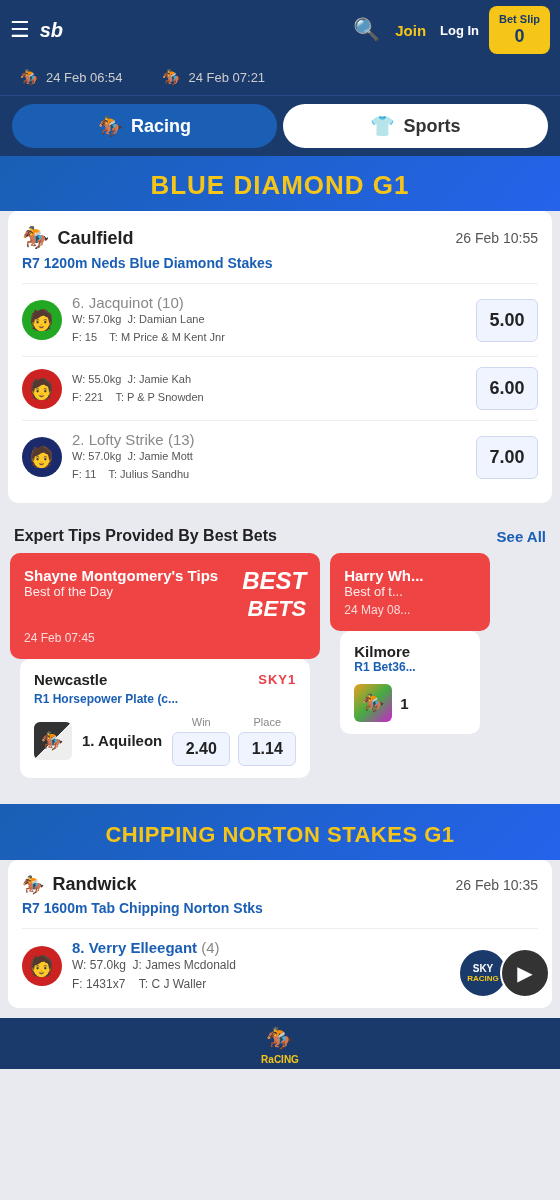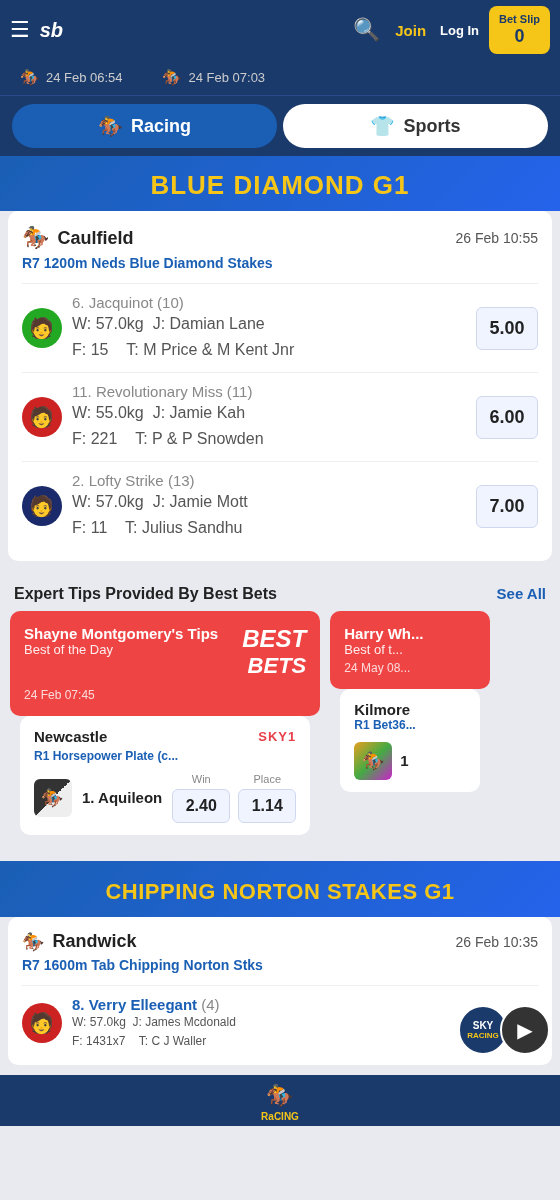--- a/index.html
+++ b/index.html
@@ -42,21 +42,21 @@
 
     
     .runner-row { display: flex; align-items: center; padding: 10px 0; border-top: 1px solid #eee; gap: 10px; }
     .runner-silk { width: 40px; height: 40px; border-radius: 50%; display: flex; align-items: center; justify-content: center; font-size: 20px; flex-shrink: 0; }
     .runner-silk.green { background: #22a822; }
     .runner-silk.red { background: #cc2222; }
     .runner-silk.navy { background: #1a2a6b; }
     .runner-info { flex: 1; }
     .runner-name { color: #1a5fb4; font-size: 15px; font-weight: 700; }
     .runner-name span { color: #888; font-weight: 400; }
-    .runner-details { color: #555; font-size: 16px; line-height: 1.6; }
+    .runner-details { color: #555; font-size: 11px; line-height: 1.6; }
     .runner-odds { background: #f0f4ff; border: 1px solid #d0d8f0; border-radius: 6px; width: 62px; text-align: center; padding: 10px 6px; font-size: 18px; font-weight: 700; color: #222; flex-shrink: 0; }
 
     
     .section-header { display: flex; justify-content: space-between; align-items: center; padding: 14px 14px 8px; }
     .section-title { font-size: 16px; font-weight: 700; color: #222; }
     .section-link { color: #1a5fb4; font-size: 15px; font-weight: 600; }
 
     
     .tips-scroll { display: flex; overflow-x: auto; gap: 10px; padding: 0 10px 10px; }
     .tips-scroll::-webkit-scrollbar { display: none; }
@@ -129,21 +129,21 @@
   </div>
 </header>
 
 <div class="race-ticker">
   <div class="ticker-item">
     <span class="ticker-icon">🏇</span>
     <span>24 Feb 06:54</span>
   </div>
   <div class="ticker-item">
     <span class="ticker-icon">🏇</span>
-    <span>24 Feb 07:03</span>
+    <span>24 Feb 07:21</span>
   </div>
 </div>
 
 <div class="tab-bar">
   <div class="tab active">
     <span class="tab-icon">🏇</span>
     <span>Racing</span>
   </div>
   <div class="tab inactive">
     <span class="tab-icon">👕</span>
@@ -177,25 +177,20 @@
         <span>W: 57.0kg</span>&nbsp;&nbsp;<span>J: Damian Lane</span><br>
         <span>F: 15</span>&nbsp;&nbsp;&nbsp;&nbsp;<span>T: M Price &amp; M Kent Jnr</span>
       </div>
     </div>
     <div class="runner-odds">5.00</div>
   </div>
 
   <div class="runner-row">
     <div class="runner-silk red">🧑</div>
     <div class="runner-info">
-      <div class="runner-name">
-        <span>11.</span>
-        <span>Revolutionary Miss</span>
-        <span style="color:#888;font-weight:400;">(11)</span>
-      </div>
       <div class="runner-details">
         <span>W: 55.0kg</span>&nbsp;&nbsp;<span>J: Jamie Kah</span><br>
         <span>F: 221</span>&nbsp;&nbsp;&nbsp;&nbsp;<span>T: P &amp; P Snowden</span>
       </div>
     </div>
     <div class="runner-odds">6.00</div>
   </div>
 
   <div class="runner-row">
     <div class="runner-silk navy">🧑</div>

